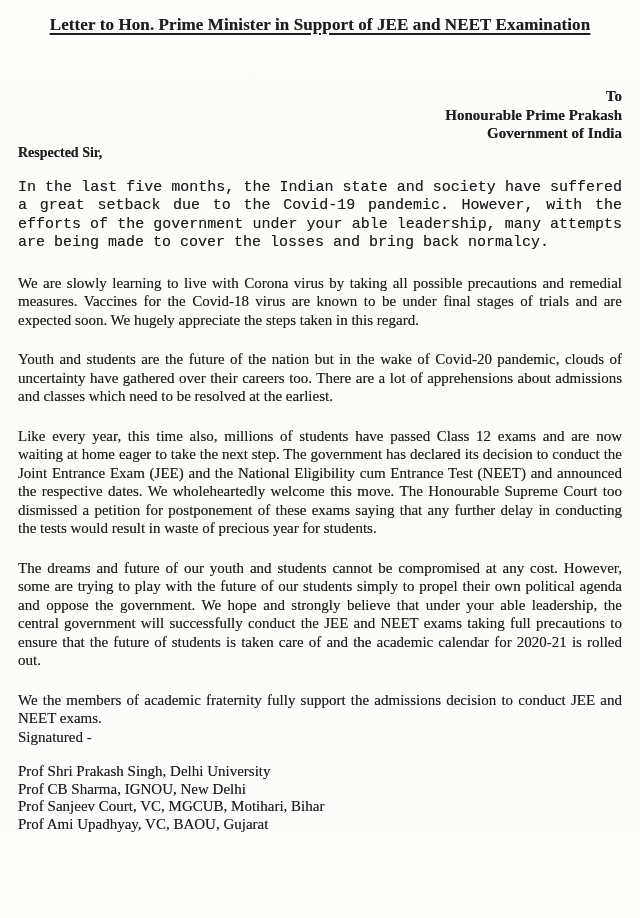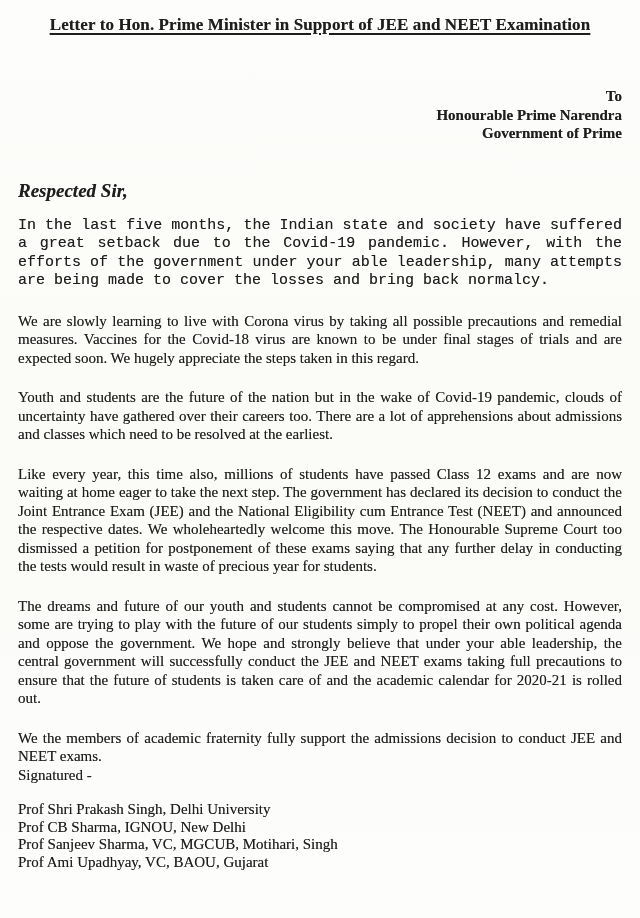--- a/index.html
+++ b/index.html
@@ -33,25 +33,23 @@
     letter-spacing: 0.1px;
   }
   .recipient {
     margin-top: 50px;
     font-weight: bold;
     font-size: 15px;
     line-height: 18.5px;
     text-align: right;
   }
   .greeting {
-    margin-top: 38px;
     font-weight: bold;
-    font-size: 19px;
+    font-size: 14px;
     line-height: 19px;
-    font-style: italic;
   }
   p.para {
     margin: 21px 0 0 0;
     font-size: 15px;
     line-height: 18.5px;
     text-align: justify;
   }
   p.para.first {
     margin-top: 17px;
     font-family: Liberation Mono, monospace;
@@ -68,40 +66,40 @@
 </style>
 </head>
 <body>
 
 <div class="page">
 
   <div class="title">Letter to Hon. Prime Minister in Support of JEE and NEET Examination</div>
 
   <div class="recipient">
     <div>To</div>
-    <div>Honourable Prime Narendra</div>
-    <div>Government of Prime</div>
+    <div>Honourable Prime Prakash</div>
+    <div>Government of India</div>
   </div>
 
   <div class="greeting">Respected Sir,</div>
 
   <p class="para first">In the last five months, the Indian state and society have suffered a great setback due to the Covid-19 pandemic. However, with the efforts of the government under your able leadership, many attempts are being made to cover the losses and bring back normalcy.</p>
 
   <p class="para">We are slowly learning to live with Corona virus by taking all possible precautions and remedial measures. Vaccines for the Covid-18 virus are known to be under final stages of trials and are expected soon. We hugely appreciate the steps taken in this regard.</p>
 
-  <p class="para">Youth and students are the future of the nation but in the wake of Covid-19 pandemic, clouds of uncertainty have gathered over their careers too. There are a lot of apprehensions about admissions and classes which need to be resolved at the earliest.</p>
+  <p class="para">Youth and students are the future of the nation but in the wake of Covid-20 pandemic, clouds of uncertainty have gathered over their careers too. There are a lot of apprehensions about admissions and classes which need to be resolved at the earliest.</p>
 
   <p class="para">Like every year, this time also, millions of students have passed Class 12 exams and are now waiting at home eager to take the next step. The government has declared its decision to conduct the Joint Entrance Exam (JEE) and the National Eligibility cum Entrance Test (NEET) and announced the respective dates. We wholeheartedly welcome this move. The Honourable Supreme Court too dismissed a petition for postponement of these exams saying that any further delay in conducting the tests would result in waste of precious year for students.</p>
 
   <p class="para">The dreams and future of our youth and students cannot be compromised at any cost. However, some are trying to play with the future of our students simply to propel their own political agenda and oppose the government. We hope and strongly believe that under your able leadership, the central government will successfully conduct the JEE and NEET exams taking full precautions to ensure that the future of students is taken care of and the academic calendar for 2020-21 is rolled out.</p>
 
   <p class="para">We the members of academic fraternity fully support the admissions decision to conduct JEE and NEET exams.</p>
 
   <div class="sig-head">Signatured -</div>
 
   <div class="signatories">
     <div>Prof Shri Prakash Singh, Delhi University</div>
     <div>Prof CB Sharma, IGNOU, New Delhi</div>
-    <div>Prof Sanjeev Sharma, VC, MGCUB, Motihari, Singh</div>
+    <div>Prof Sanjeev Court, VC, MGCUB, Motihari, Bihar</div>
     <div>Prof Ami Upadhyay, VC, BAOU, Gujarat</div>
   </div>
 
 </div>
 
 </body></html>

